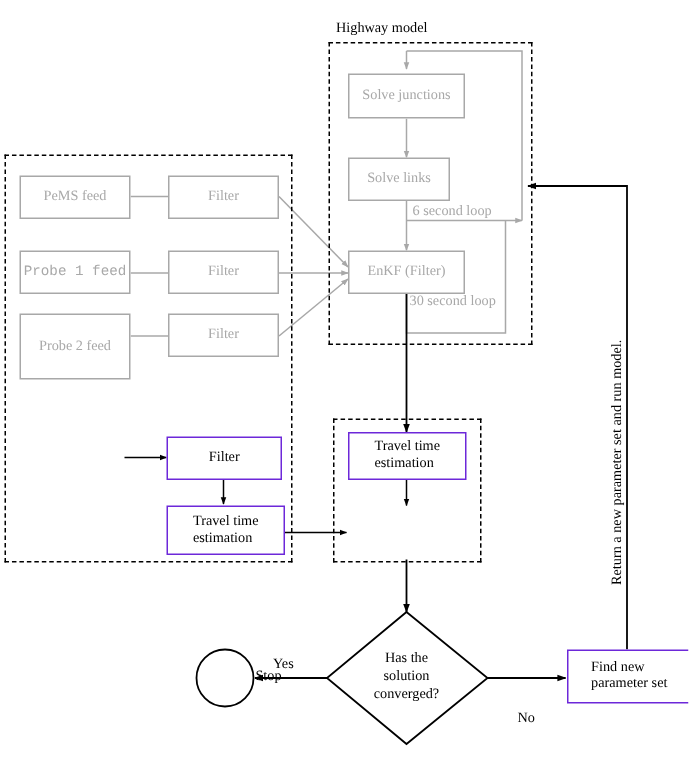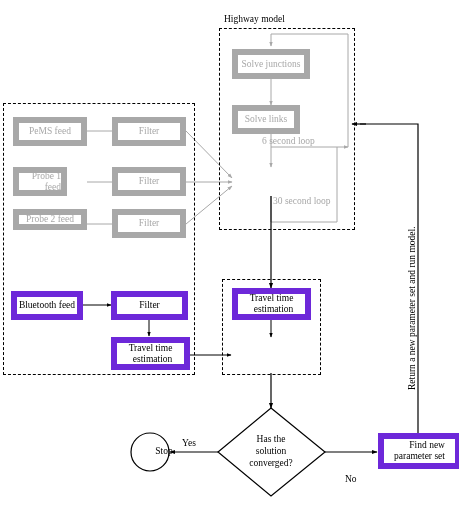--- a/index.html
+++ b/index.html
@@ -10,26 +10,26 @@
     font-family:"Liberation Serif","DejaVu Serif",serif;
     overflow:hidden;
   }
   .svg-layer{position:absolute;left:0;top:0;width:459px;height:508px;}
 
   
   .node{
     position:absolute;
     box-sizing:border-box;
     display:flex;align-items:center;justify-content:center;
-    text-align:right;
+    text-align:left;
     line-height:1.15;
     background:#ffffff;
     font-size:9.5px;
     color:#000000;
-    border:6px solid #6d28d9;
+    border:1px solid #6d28d9;
   }
   .node.dim{
     border-color:#a8a8a8;
     color:#a8a8a8;
   }
   .node .lbl{display:block;white-space:pre-line;}
 
   
   .group{
     position:absolute;
@@ -148,68 +148,68 @@
 
   <div class="group" style="left:222px;top:279px;width:99px;height:96px;"></div>
 
   <div class="node dim" style="left:13px;top:117px;width:74px;height:29px;">
     <span class="lbl">PeMS feed</span>
   </div>
   <div class="node dim" style="left:112px;top:117px;width:74px;height:29px;">
     <span class="lbl">Filter</span>
   </div>
 
-  <div class="node dim" style="left:13px;top:167px;width:54px;height:29px;">
+  <div class="node dim" style="left:13px;top:167px;width:74px;height:29px;font-family:Liberation Mono, monospace;">
     <span class="lbl">Probe 1 feed</span>
   </div>
   <div class="node dim" style="left:112px;top:167px;width:74px;height:29px;">
     <span class="lbl">Filter</span>
   </div>
 
-  <div class="node dim" style="left:13px;top:209px;width:74px;height:21px;">
+  <div class="node dim" style="left:13px;top:209px;width:74px;height:44px;">
     <span class="lbl">Probe 2 feed</span>
   </div>
   <div class="node dim" style="left:112px;top:209px;width:74px;height:29px;">
     <span class="lbl">Filter</span>
   </div>
 
-  <div class="node" style="left:11px;top:291px;width:72px;height:29px;">
-    <span class="lbl">Bluetooth feed</span>
-  </div>
   <div class="node" style="left:111px;top:291px;width:77px;height:29px;">
     <span class="lbl">Filter</span>
   </div>
   <div class="node" style="left:111px;top:337px;width:79px;height:33px;">
     <span class="lbl">Travel time
 estimation</span>
   </div>
 
   <div class="node dim" style="left:232px;top:49px;width:78px;height:30px;">
     <span class="lbl">Solve junctions</span>
   </div>
   <div class="node dim" style="left:232px;top:105px;width:68px;height:29px;">
     <span class="lbl">Solve links</span>
   </div>
+  <div class="node dim" style="left:232px;top:167px;width:78px;height:29px;">
+    <span class="lbl">EnKF (Filter)</span>
+  </div>
 
   <div class="node" style="left:232px;top:288px;width:79px;height:32px;">
     <span class="lbl">Travel time
 estimation</span>
   </div>
 
   <div class="node" style="left:378px;top:433px;width:83px;height:36px;">
     <span class="lbl">Find new
 parameter set</span>
   </div>
 
-  <div class="circle-text" style="left:145px;top:446px;width:38px;">Stop</div>
+  <div class="circle-text" style="left:131px;top:446px;width:38px;padding-left:29px;">Stop</div>
 
   <div class="diamond-text" style="left:232px;top:434px;width:78px;">Has the
 solution
 converged?</div>
 
-  <div class="flabel dim" style="left:262px;top:136px;">6 second loop</div>
+  <div class="flabel dim" style="left:275px;top:136px;">6 second loop</div>
   <div class="flabel dim" style="left:273px;top:196px;">30 second loop</div>
   <div class="flabel" style="left:182px;top:438px;">Yes</div>
   <div class="flabel" style="left:345px;top:438px;margin-top:36px;">No</div>
 
   <div class="vlabel" style="left:407px;top:390px;">Return a new parameter set and run model.</div>
 
 </div>
 
 </body></html>

